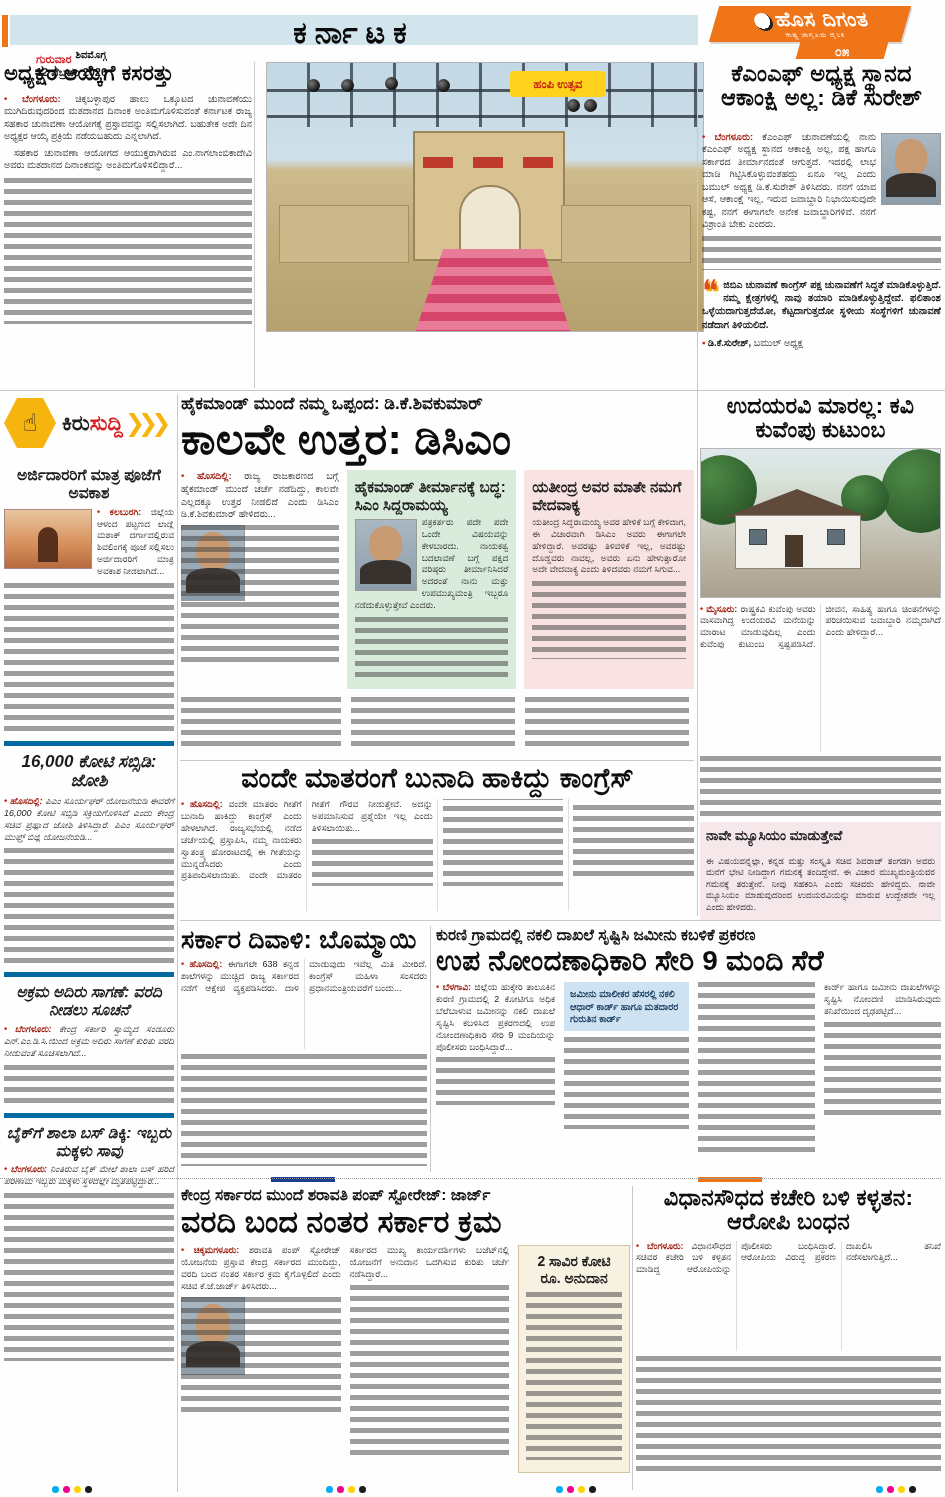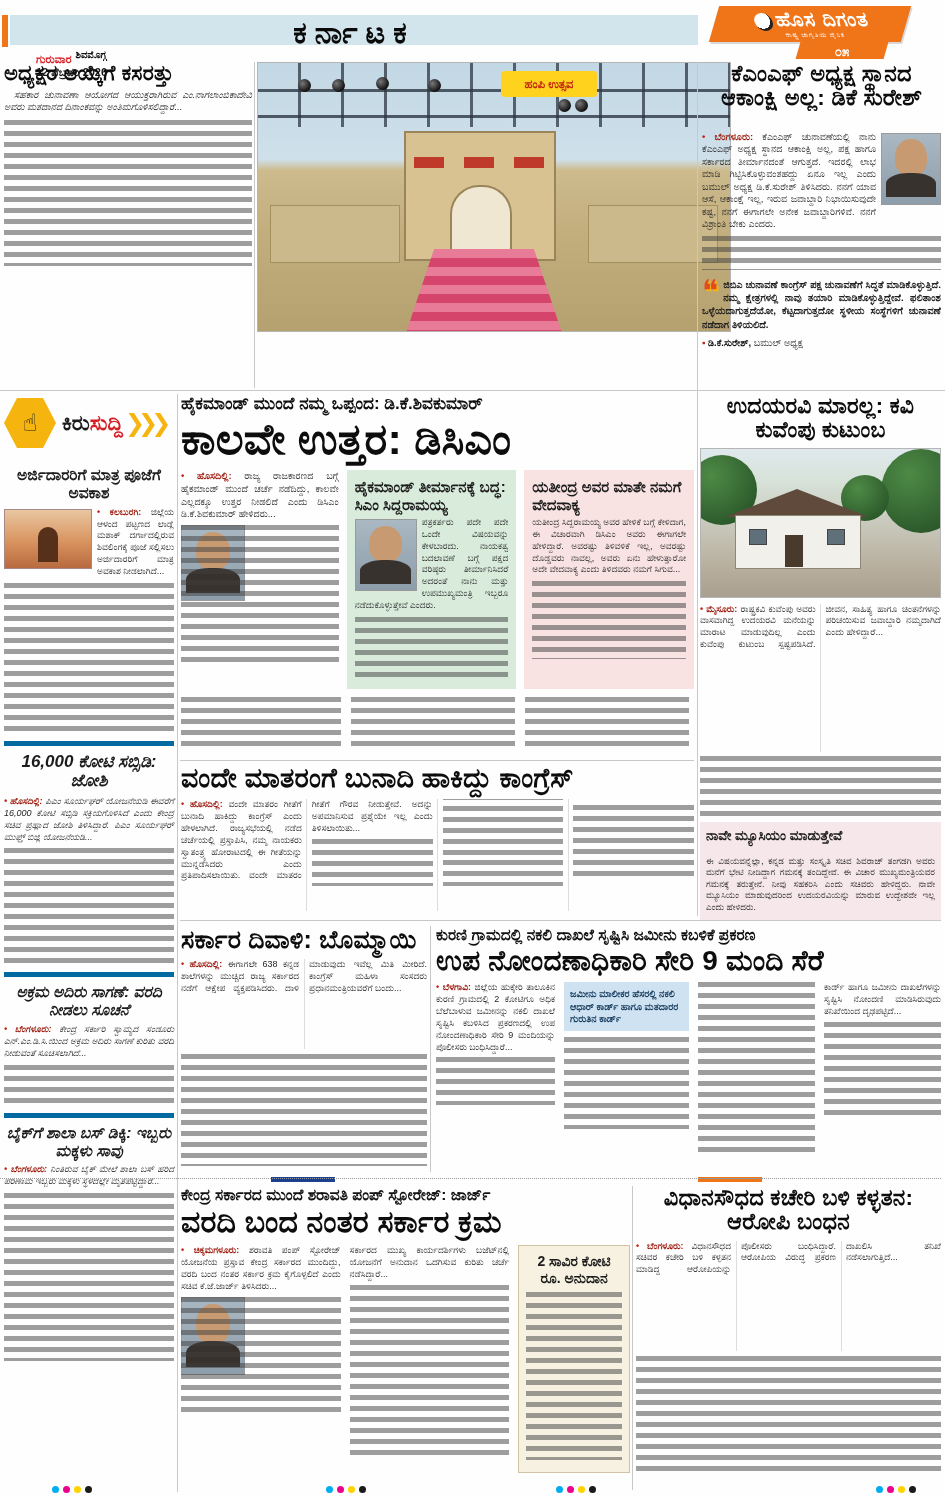--- a/index.html
+++ b/index.html
@@ -55,21 +55,21 @@
   .house-door{position:absolute;left:84px;top:86px;width:18px;height:32px;background:#4a3a2c;}
   .house-win{position:absolute;top:80px;width:16px;height:14px;background:#60707a;border:1px solid #444;}
   .portrait{background:linear-gradient(180deg,#a9b8c2 0%,#8d9daa 100%);border:1px solid #9a9a9a;box-sizing:border-box;position:relative;overflow:hidden;}
   .portrait .face{width:56%;height:52%;margin:10% auto 0;background:#c89a72;border-radius:48% 48% 42% 42%;}
   .portrait .torso{width:86%;height:34%;margin:-4% auto 0;background:#38322e;border-radius:45% 45% 0 0;}
   .shrine{background:linear-gradient(180deg,#e8c6a0 0%,#d9935f 55%,#b86a3e 100%);position:relative;border:1px solid #a88;}
   .shrine .door{position:absolute;left:38%;top:30%;width:24%;height:60%;background:#57301c;border-radius:12px 12px 0 0;}
   
   .art1{left:4px;top:62px;width:248px;}
   .art1 .headline{font-size:21px;}
-  .photo-wrap{left:257px;top:62px;width:474px;height:270px;}
+  .photo-wrap{left:266px;top:62px;width:438px;height:270px;}
   .caption-wrap{left:257px;top:336px;width:438px;}
   .kmf{left:702px;top:62px;width:239px;}
   .kmf .headline{font-size:22.5px;text-align:center;}
   .quotebox{margin-top:6px;padding:2px 0;}
   .quote-icon{float:left;font-size:30px;line-height:26px;color:#e64a19;margin-right:5px;text-shadow:2px 2px 0 #f6b40e;}
   .quotetext{font-size:9.8px;font-weight:bold;line-height:1.35;text-align:justify;color:#222;}
   .byline{margin-top:4px;font-size:9.5px;text-align:left;}
   .byline .bname{font-weight:bold;color:#111;}
   .byline::before{content:"▪ ";color:#c1210f;}
   
@@ -97,21 +97,21 @@
   .tintbox .bodytext{font-size:9px;}
   .dcm-bottom{display:flex;gap:10px;margin-top:8px;}
   
   .kuv{left:700px;top:394px;width:241px;}
   .kuv .headline{font-size:22px;text-align:center;}
   .kuv-box{background:#f6e7ea;padding:6px;margin-top:6px;}
   .kuv-box .bh{font-size:13.5px;font-weight:bold;margin-bottom:12px;}
   .kuv-box .bodytext{font-size:8.8px;}
   
   .vande{left:181px;top:764px;width:513px;}
-  .vande .headline{font-size:27px;}
+  .vande .headline{font-size:27px;text-align:center;}
   .cols4{column-count:4;column-gap:10px;column-rule:1px solid #ddd;margin-top:6px;}
   .cols3{column-count:3;column-gap:10px;column-rule:1px solid #ddd;margin-top:6px;}
   .cols2{column-count:2;column-gap:10px;column-rule:1px solid #ddd;margin-top:6px;}
   
   .bom{left:181px;top:926px;width:246px;}
   .bom .headline{font-size:25px;}
   
   .bel{left:436px;top:926px;width:505px;}
   .bel .kicker{font-size:15.5px;}
   .bel .headline{font-size:28px;margin-top:2px;}
@@ -155,21 +155,25 @@
       <span class="emblem"></span><span class="paper-name">ಹೊಸ ದಿಗಂತ</span>
       <div class="tagline">ರಾಷ್ಟ್ರ ಜಾಗೃತಿಯ ದೈನಿಕ</div>
     </div>
   </div>
   <div class="abs logo-page">
     <span class="pageno">೦೫</span>
   </div>
 
   <section class="abs art1">
     <div class="headline">ಅಧ್ಯಕ್ಷರ ಆಯ್ಕೆಗೆ ಕಸರತ್ತು</div>
-    <p class="bodytext" style="margin:4px 0 0;text-indent:10px;font-style:italic;">ಸಹಕಾರ ಚುನಾವಣಾ ಆಯೋಗದ ಆಯುಕ್ತರಾಗಿರುವ ಎಂ.ನಾಗಲಾಂಬಿಕಾದೇವಿ ಅವರು ಮತದಾನದ ದಿನಾಂಕವನ್ನು ಅಂತಿಮಗೊಳಿಸಲಿದ್ದಾರೆ...</p>
+    <p class="bodytext" style="margin:8px 0 0;">
+      <span class="dateline">ಬೆಂಗಳೂರು:</span>
+      <span>ಚಿಕ್ಕಬಳ್ಳಾಪುರ ಹಾಲು ಒಕ್ಕೂಟದ ಚುನಾವಣೆಯು ಮುಗಿದಿರುವುದರಿಂದ ಮತದಾನದ ದಿನಾಂಕ ಅಂತಿಮಗೊಳಿಸುವಂತೆ ಕರ್ನಾಟಕ ರಾಜ್ಯ ಸಹಕಾರ ಚುನಾವಣಾ ಆಯೋಗಕ್ಕೆ ಪ್ರಸ್ತಾವವನ್ನು ಸಲ್ಲಿಸಲಾಗಿದೆ. ಬಹುತೇಕ ಅದೇ ದಿನ ಅಧ್ಯಕ್ಷರ ಆಯ್ಕೆ ಪ್ರಕ್ರಿಯೆ ನಡೆಯಬಹುದು ಎನ್ನಲಾಗಿದೆ.</span>
+    </p>
+    <p class="bodytext" style="margin:4px 0 0;text-indent:10px;">ಸಹಕಾರ ಚುನಾವಣಾ ಆಯೋಗದ ಆಯುಕ್ತರಾಗಿರುವ ಎಂ.ನಾಗಲಾಂಬಿಕಾದೇವಿ ಅವರು ಮತದಾನದ ದಿನಾಂಕವನ್ನು ಅಂತಿಮಗೊಳಿಸಲಿದ್ದಾರೆ...</p>
     <div class="greek" style="height:146px;margin-top:6px;"></div>
   </section>
 
   <div class="abs photo-wrap photo-frame stage">
     <div class="truss"></div>
     <div class="spotlight" style="left:40px;top:16px;"></div>
     <div class="spotlight" style="left:74px;top:16px;"></div>
     <div class="spotlight" style="left:118px;top:14px;"></div>
     <div class="spotlight" style="left:170px;top:16px;"></div>
     <div class="spotlight" style="left:250px;top:16px;"></div>

